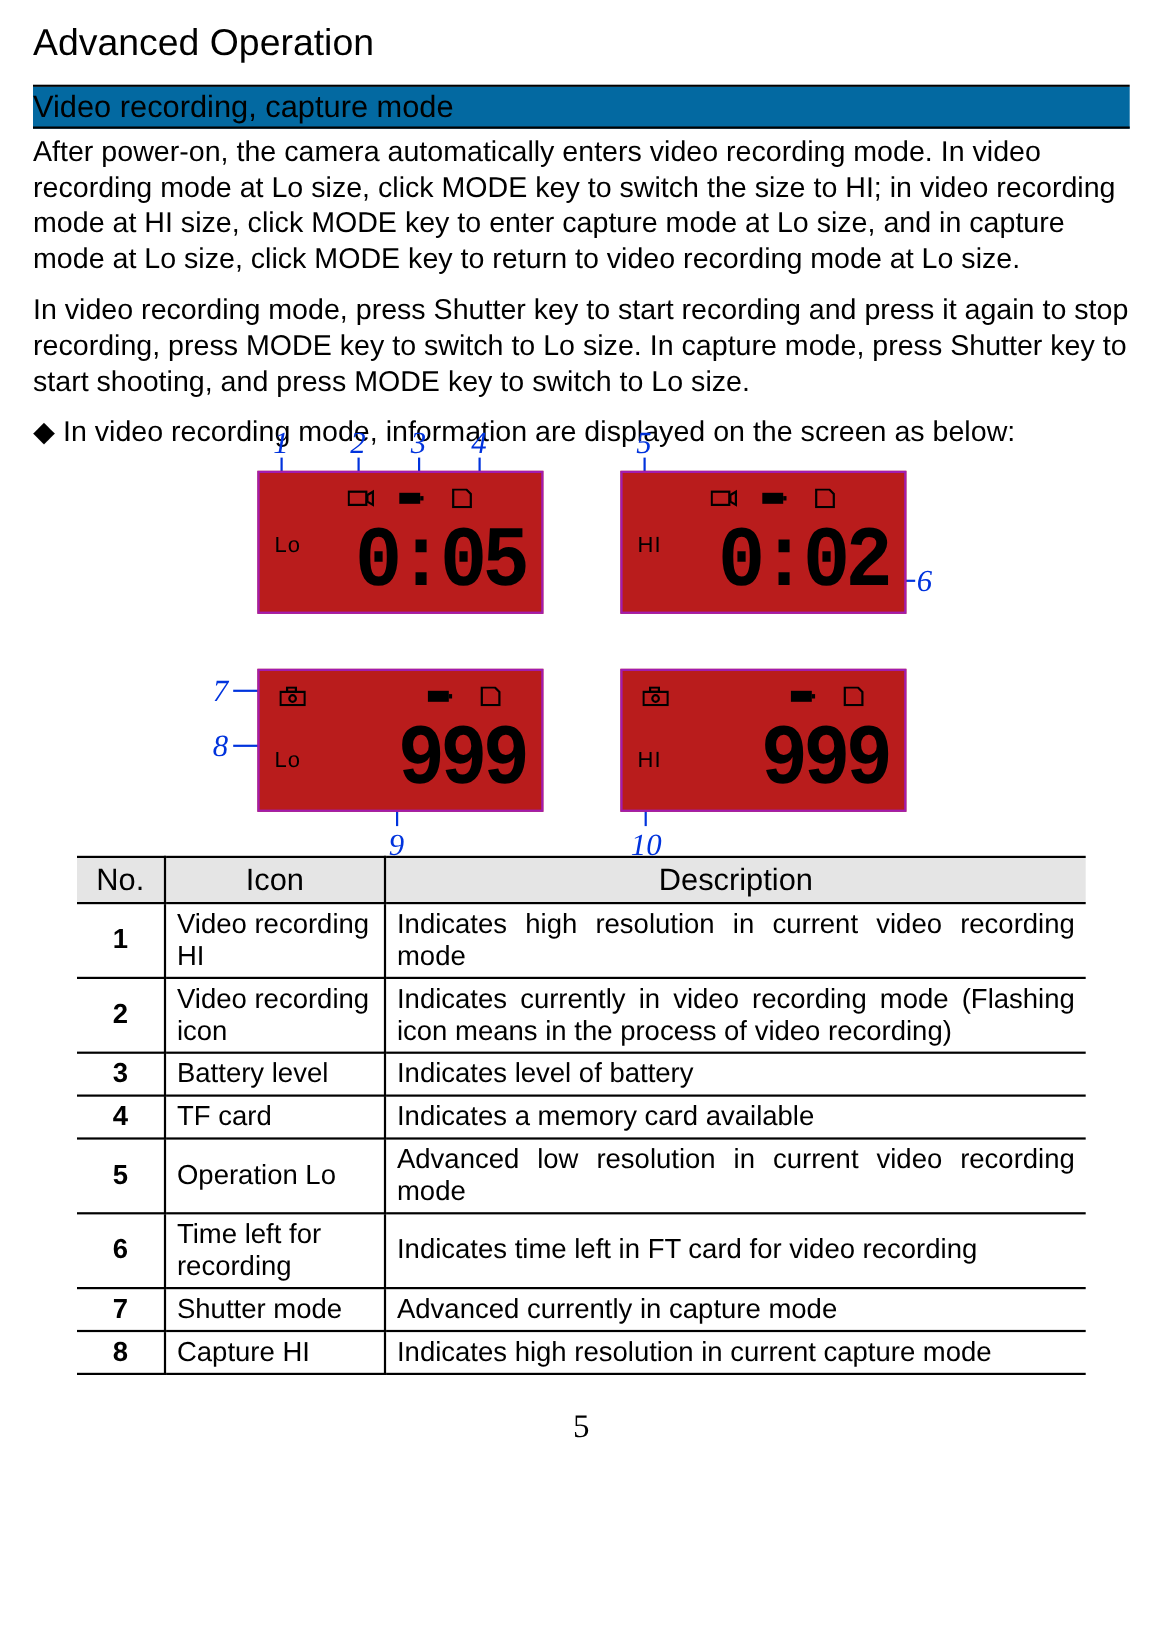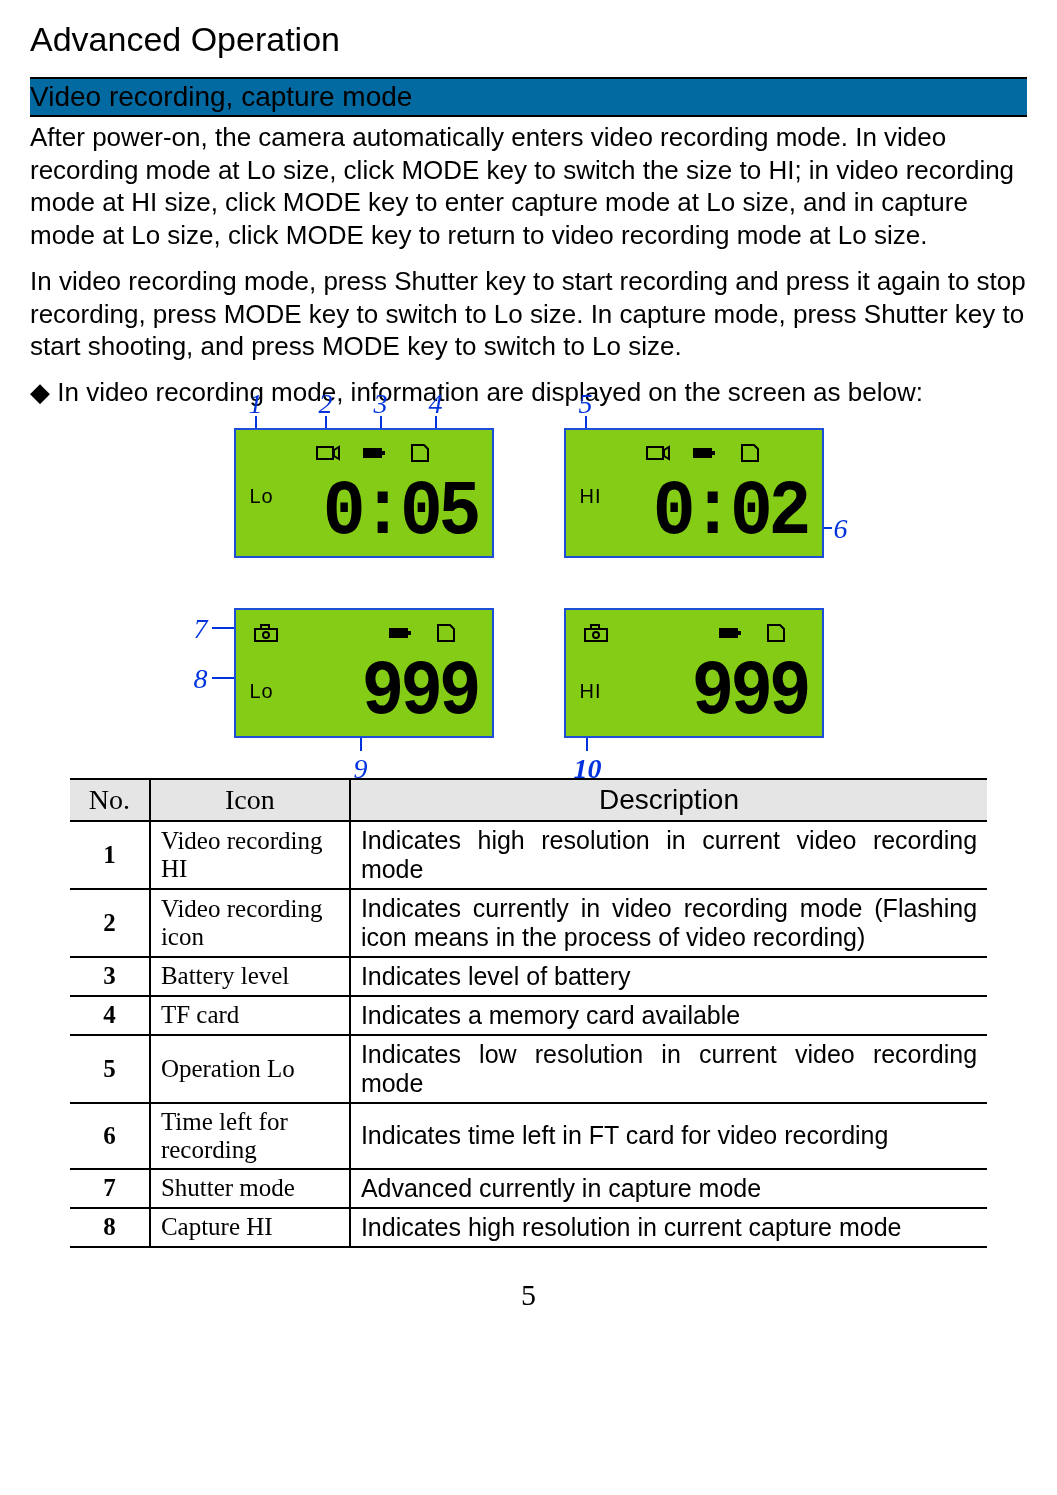--- a/index.html
+++ b/index.html
@@ -41,22 +41,22 @@
     margin: 20px 0 40px 0;
   }
   .diag-row {
     display: flex;
     gap: 70px;
     position: relative;
   }
   .lcd {
     width: 260px;
     height: 130px;
-    background: #84cc16;
-    border: 2px solid #1d4ed8;
+    background: #b91c1c;
+    border: 2px solid #a21caf;
     position: relative;
     display: flex;
     align-items: flex-end;
     padding: 8px 12px 10px 12px;
   }
   .lcd .icons-row {
     position: absolute;
     top: 8px;
     left: 80px;
     display: flex;
@@ -131,21 +131,20 @@
   }
   table.legend td.icon {
     width: 200px;
     text-align: left;
   }
   table.legend td.desc {
     text-align: justify;
   }
   .divider-v {
     border-right: 2px solid #000 !important;
-    font-family: Liberation Serif, serif;
   }
   .page-num {
     text-align: center;
     font-family: "Times New Roman", serif;
     font-size: 30px;
     margin-top: 30px;
   }
 
   
   svg.ico { width: 24px; height: 18px; }
@@ -245,21 +244,21 @@
       <div class="line hline" style="left:18px; top:14px; width:35px;"></div>
     </div>
     <div class="callout" style="left:-40px; top:55px;">
       <span>8</span>
       <div class="line hline" style="left:18px; top:14px; width:45px;"></div>
     </div>
     <div class="callout" style="left:120px; top:145px;">
       <div class="line vline" style="left:6px; top:-40px; height:38px;"></div>
       <span>9</span>
     </div>
-    <div class="callout" style="left:340px; top:145px;font-weight:bold;">
+    <div class="callout" style="left:340px; top:145px;">
       <div class="line vline" style="left:12px; top:-60px; height:58px;"></div>
       <span>10</span>
     </div>
 
     <div class="lcd">
       <div class="icons-row capt">
         <span>
           <svg class="ico" viewBox="0 0 24 18">
               <rect x="1" y="5" width="22" height="12" fill="none" stroke="#000" stroke-width="2"></rect>
               <rect x="7" y="1" width="8" height="4" fill="none" stroke="#000" stroke-width="2"></rect>
@@ -338,21 +337,21 @@
       <td class="desc">Indicates level of battery</td>
     </tr>
     <tr>
       <td class="no divider-v">4</td>
       <td class="icon divider-v">TF card</td>
       <td class="desc">Indicates a memory card available</td>
     </tr>
     <tr>
       <td class="no divider-v">5</td>
       <td class="icon divider-v">Operation Lo</td>
-      <td class="desc">Indicates  low resolution in current video recording mode</td>
+      <td class="desc">Advanced  low resolution in current video recording mode</td>
     </tr>
     <tr>
       <td class="no divider-v">6</td>
       <td class="icon divider-v">Time left for recording</td>
       <td class="desc">Indicates time left in FT card for video  recording</td>
     </tr>
     <tr>
       <td class="no divider-v">7</td>
       <td class="icon divider-v">Shutter mode</td>
       <td class="desc">Advanced currently in capture mode</td>

